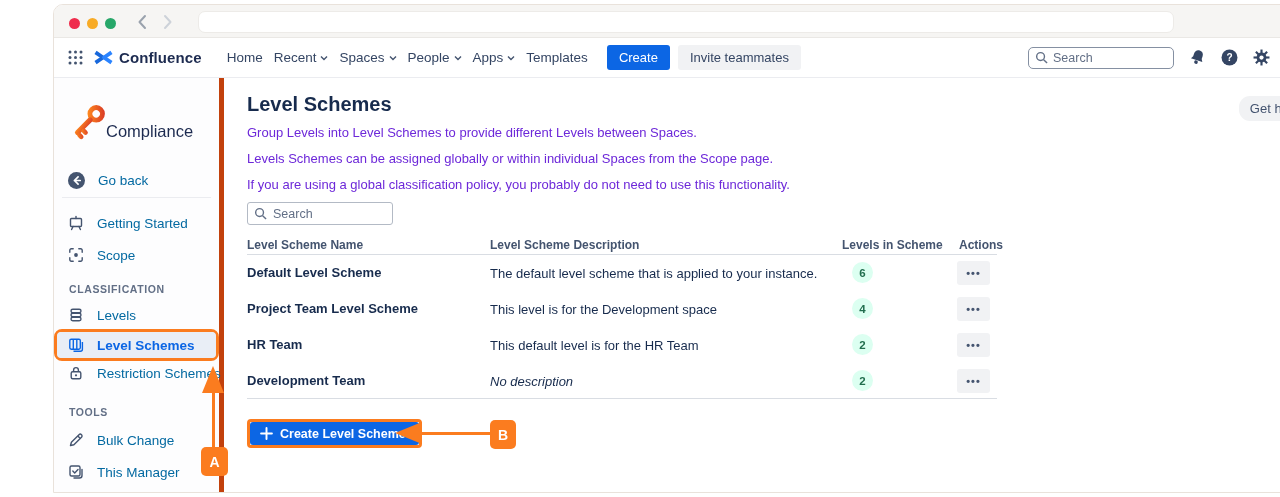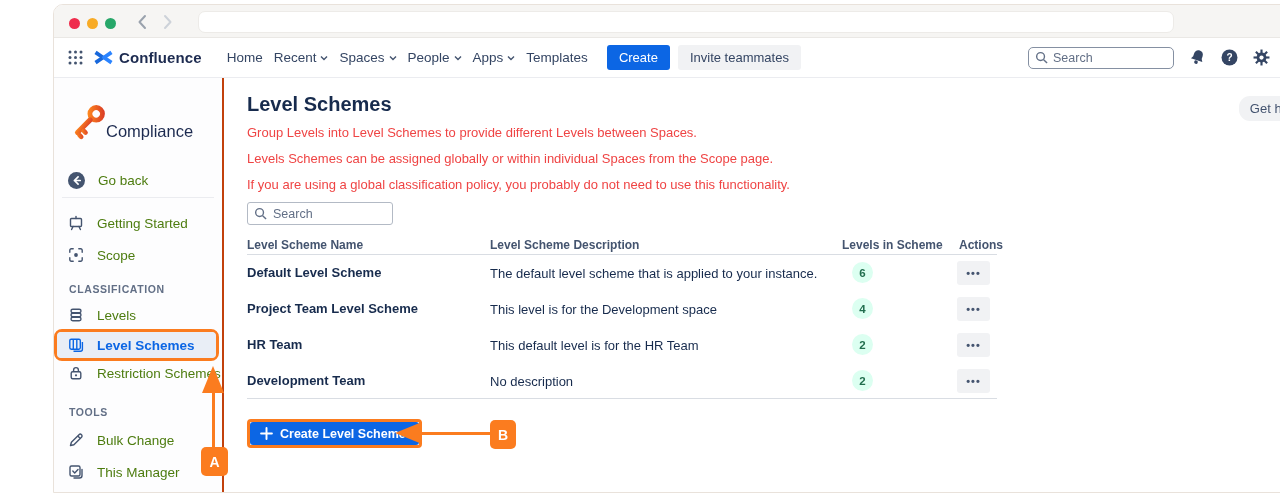--- a/index.html
+++ b/index.html
@@ -29,51 +29,51 @@
                 padding:5px 12px; border-radius:3px; border:none; }
   .nav-right { margin-left:auto; display:flex; align-items:center; gap:15px; }
   .nav-search { width:146px; height:22px; border:1px solid #8590a2; border-radius:5px; background:#fff;
                 display:flex; align-items:center; padding:0 6px; gap:5px; }
   .nav-search input { border:none; outline:none; width:100px; font-size:12.5px; color:#344563; background:transparent; font-family:"Liberation Sans",sans-serif;}
   .nav-search input::placeholder { color:#626f86; }
   .avatar { width:19px; height:19px; border-radius:50%; background:#344563; color:#fff; font-size:10px;
             font-weight:700; display:flex; align-items:center; justify-content:center; }
   
   .sidebar { position:absolute; left:0; top:73px; bottom:0; width:170px; background:#fdfdfe;
-             border-right:2px solid #c2410c; }
+             border-right:5px solid #c2410c; }
   .app-logo { position:absolute; left:12px; top:22px; }
   .app-name { position:absolute; left:52px; top:44px; font-size:16.5px; color:#1d2b50; font-weight:500; }
   .side-row { position:absolute; left:0; width:170px; height:24px; display:flex; align-items:center;
               padding-left:14px; gap:13px; cursor:pointer; }
-  .side-label { font-size:13.5px; color:#4d7c0f; font-weight:500; }
+  .side-label { font-size:13.5px; color:#0369a1; font-weight:500; }
   .side-divider { position:absolute; left:8px; right:8px; top:119px; height:1px; background:#ebecf0; }
   .section-h { position:absolute; left:15px; font-size:10.5px; font-weight:700; letter-spacing:.6px;
                color:#626f86; }
   .sel-wrap { position:absolute; left:0px; top:251px; width:165px; height:32px; border:3px solid #fb7c1f;
               border-radius:8px; background:transparent; z-index:5; }
   .sel-item { position:absolute; inset:0; background:#e9eef6; border-radius:4px; display:flex;
               align-items:center; padding-left:11px; gap:13px; cursor:pointer; }
   .sel-item .side-label { color:#0c66e4; font-weight:600; }
   
   .main { position:absolute; left:171px; top:73px; right:0; bottom:0; background:#fff; }
   .page-title { position:absolute; left:22px; top:15px; font-size:20px; font-weight:700; color:#172b4d; }
   .btn-gethelp { position:absolute; right:8px; top:18px; background:#f1f2f4; color:#42526e; font-size:13px;
                  font-weight:500; padding:5px 11px; border-radius:11px; border:none; }
-  .para { position:absolute; left:22px; font-size:13px; color:#ef4444; }
+  .para { position:absolute; left:22px; font-size:13px; color:#6d28d9; }
   .tbl-search { position:absolute; left:22px; top:124px; width:146px; height:23px; border:1.5px solid #b3bac5;
                 border-radius:3px; display:flex; align-items:center; padding:0 6px; gap:6px; background:#fff; }
   .tbl-search input { border:none; outline:none; width:100px; font-size:12.5px; color:#344563; background:transparent; font-family:"Liberation Sans",sans-serif;}
   .tbl-search input::placeholder { color:#626f86; }
   .th { position:absolute; top:160px; font-size:12px; font-weight:600; color:#44546f; }
   .th-line { position:absolute; left:22px; top:176px; width:750px; height:1px; background:#d9dde3; }
   .tbl-bottom { position:absolute; left:22px; top:320px; width:750px; height:1px; background:#d9dde3; }
   .row { position:absolute; left:22px; width:750px; height:36px; }
   .cell-name { position:absolute; left:0; top:10px; font-size:13px; font-weight:700; color:#172b4d; }
   .cell-desc { position:absolute; left:243px; top:11px; font-size:13px; color:#172b4d; }
-  .cell-desc.italic { }
+  .cell-desc.italic { font-style:italic; }
   .badge { position:absolute; left:605px; top:7px; width:21px; height:21px; border-radius:50%;
            background:#dcfff1; color:#216e4e; font-size:11.5px; font-weight:600; display:flex;
            align-items:center; justify-content:center; }
   .actions-btn { position:absolute; left:710px; top:6px; width:33px; height:24px; background:#f1f2f4;
                  border:none; border-radius:3px; color:#44546f; font-size:11px; letter-spacing:1px;
                  font-weight:700; display:flex; align-items:center; justify-content:center; cursor:pointer;}
   .create-wrap { position:absolute; left:22px; top:341px; border:3px solid #fb7c1f; border-radius:4px; }
   .btn-create-scheme { display:flex; align-items:center; gap:7px; background:#0c66e4; color:#fff;
                        border:none; border-radius:3px; font-size:12.5px; font-weight:600; padding:4px 13px 4px 10px; height:23px;}
   

